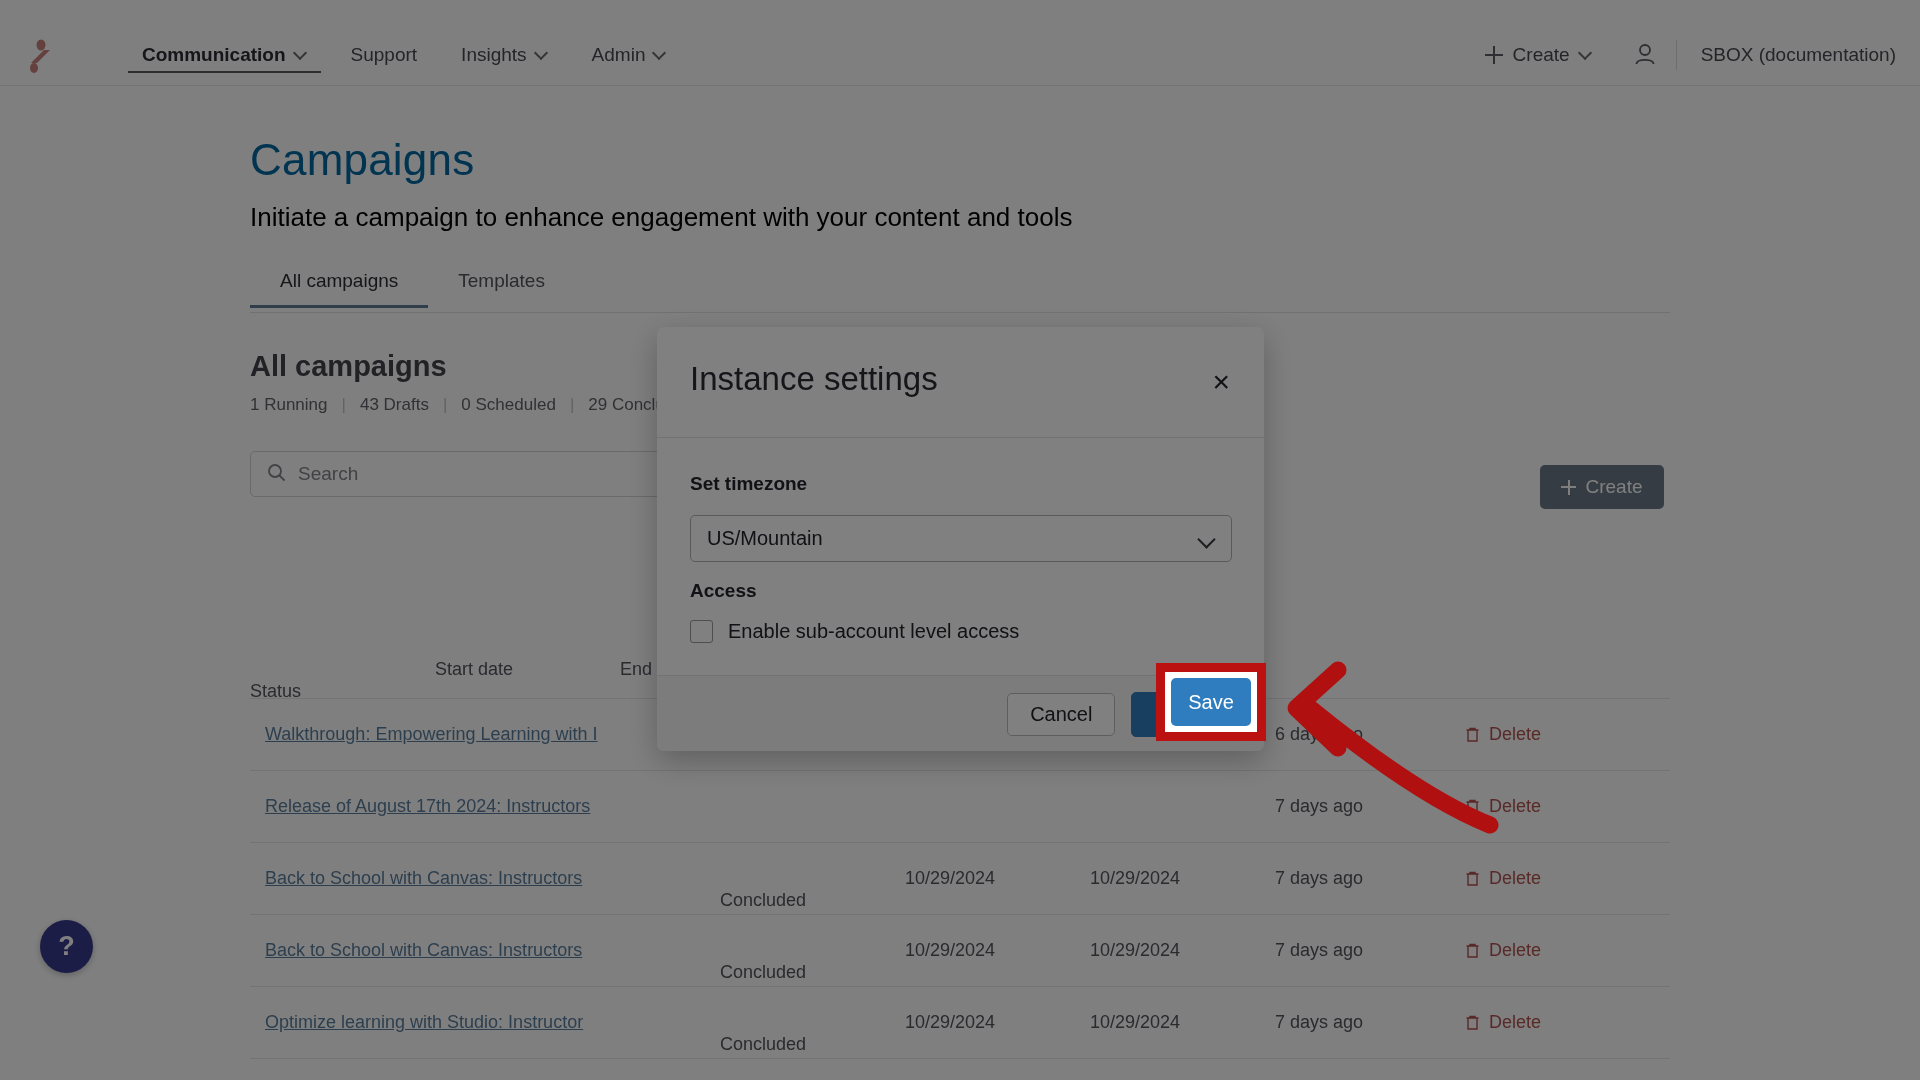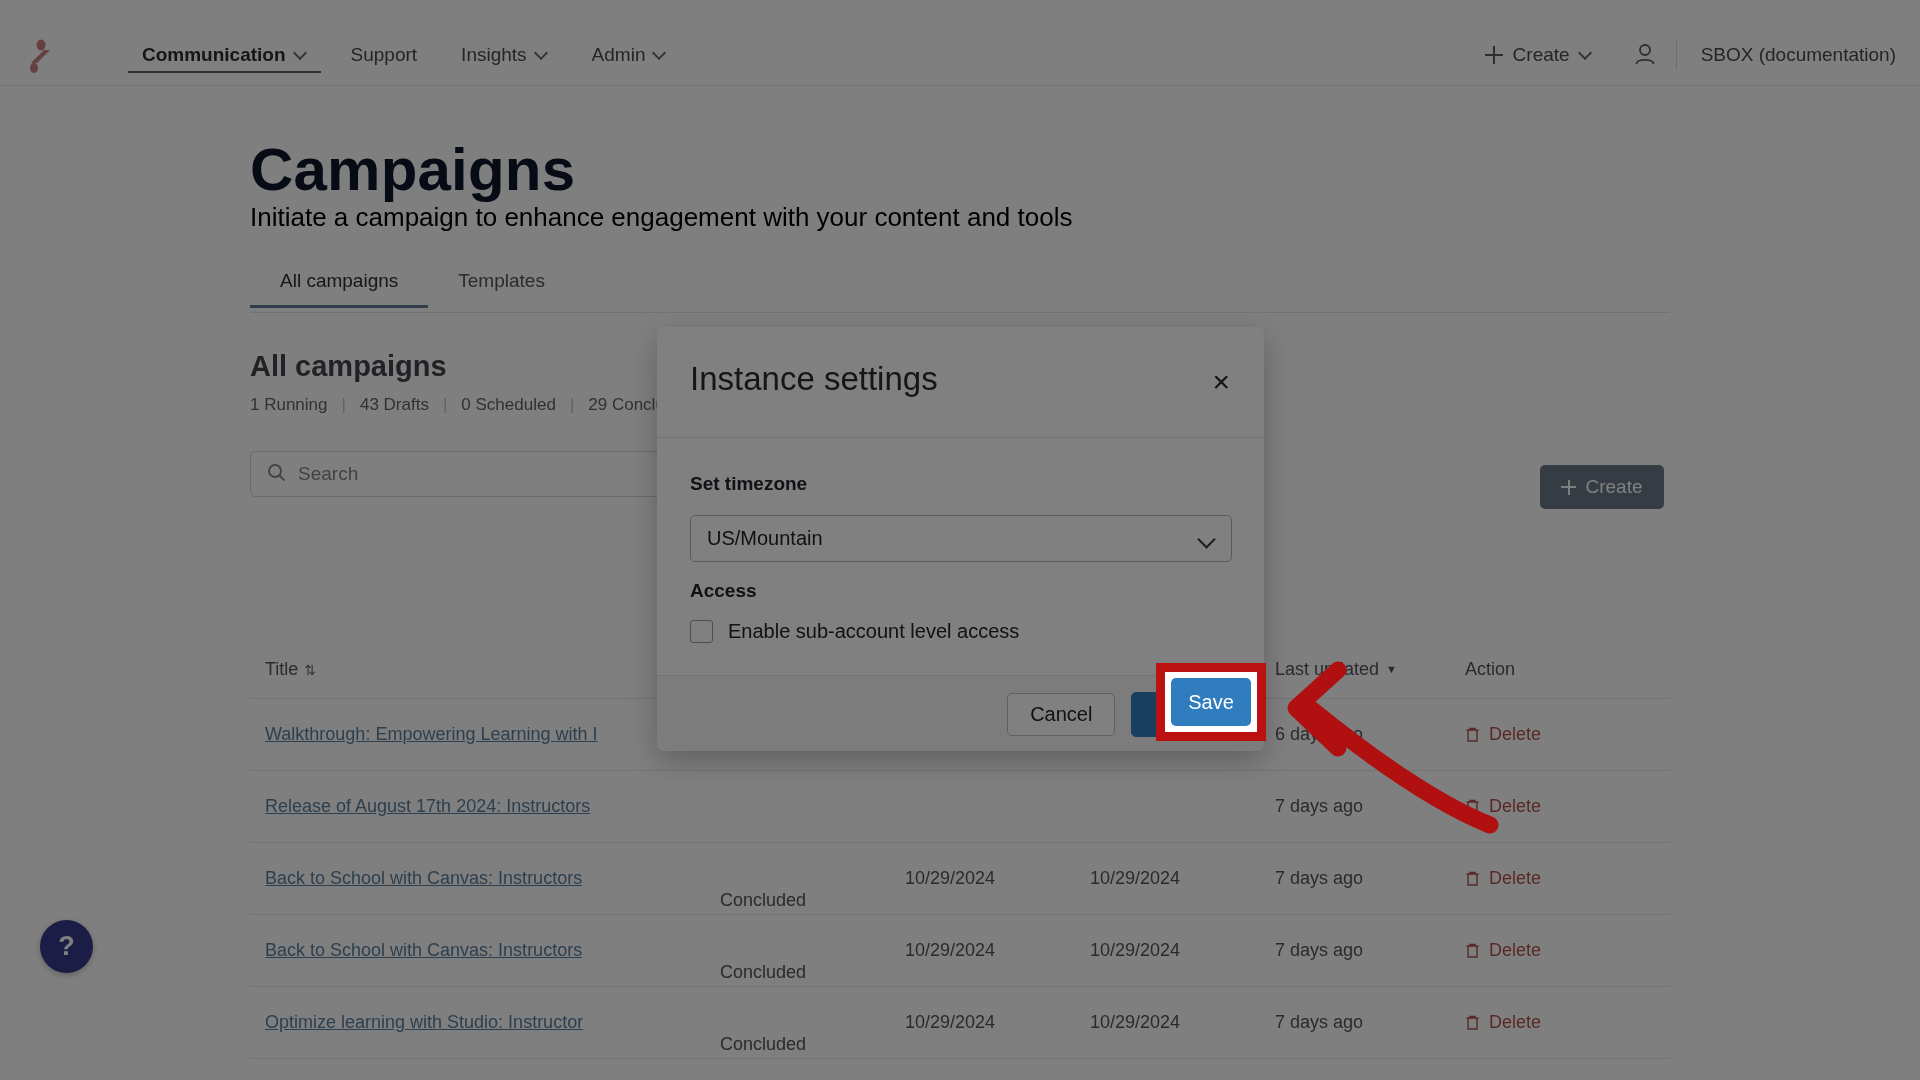--- a/index.html
+++ b/index.html
@@ -76,21 +76,21 @@
   }
   .nav-sep{width:1px;height:30px;background:#dcdcdc;}
   .acct-name{
     font-size:19px;color:#4a4a52;padding-left:24px;white-space:nowrap;cursor:pointer;
   }
 
   
   .content{position:absolute;left:0;top:85px;width:1920px;}
   .h1{
     position:absolute;left:250px;top:50px;
-    font-size:60px;color:#0f172a;font-weight:700;letter-spacing:.2px;
+    font-size:44px;color:#0369a1;font-weight:400;letter-spacing:.2px;
   }
   .sub{
     position:absolute;left:250px;top:117px;
     font-size:26px;color:#000000;font-weight:400;
   }
   .tabs{
     position:absolute;left:250px;top:175px;display:flex;gap:0;
   }
   .tab{
     font-size:19px;color:#55555e;padding:10px 30px 16px 30px;cursor:pointer;position:relative;
@@ -322,23 +322,20 @@
         <span class="search-ph">Search</span>
       </div>
 
       <div class="create-primary">
         <span class="plus-w"></span>
         <span>Create</span>
       </div>
 
       <div class="table">
         <div class="thead">
-          <div class="cell c-title">
-            <span>Title</span><span class="sortarrows">⇅</span>
-          </div>
           <div class="cell c-status">
             <span>Status</span>
           </div>
           <div class="cell c-start">
             <span>Start date</span>
           </div>
           <div class="cell c-end">
             <span>End date</span>
           </div>
           <div class="cell c-upd">

